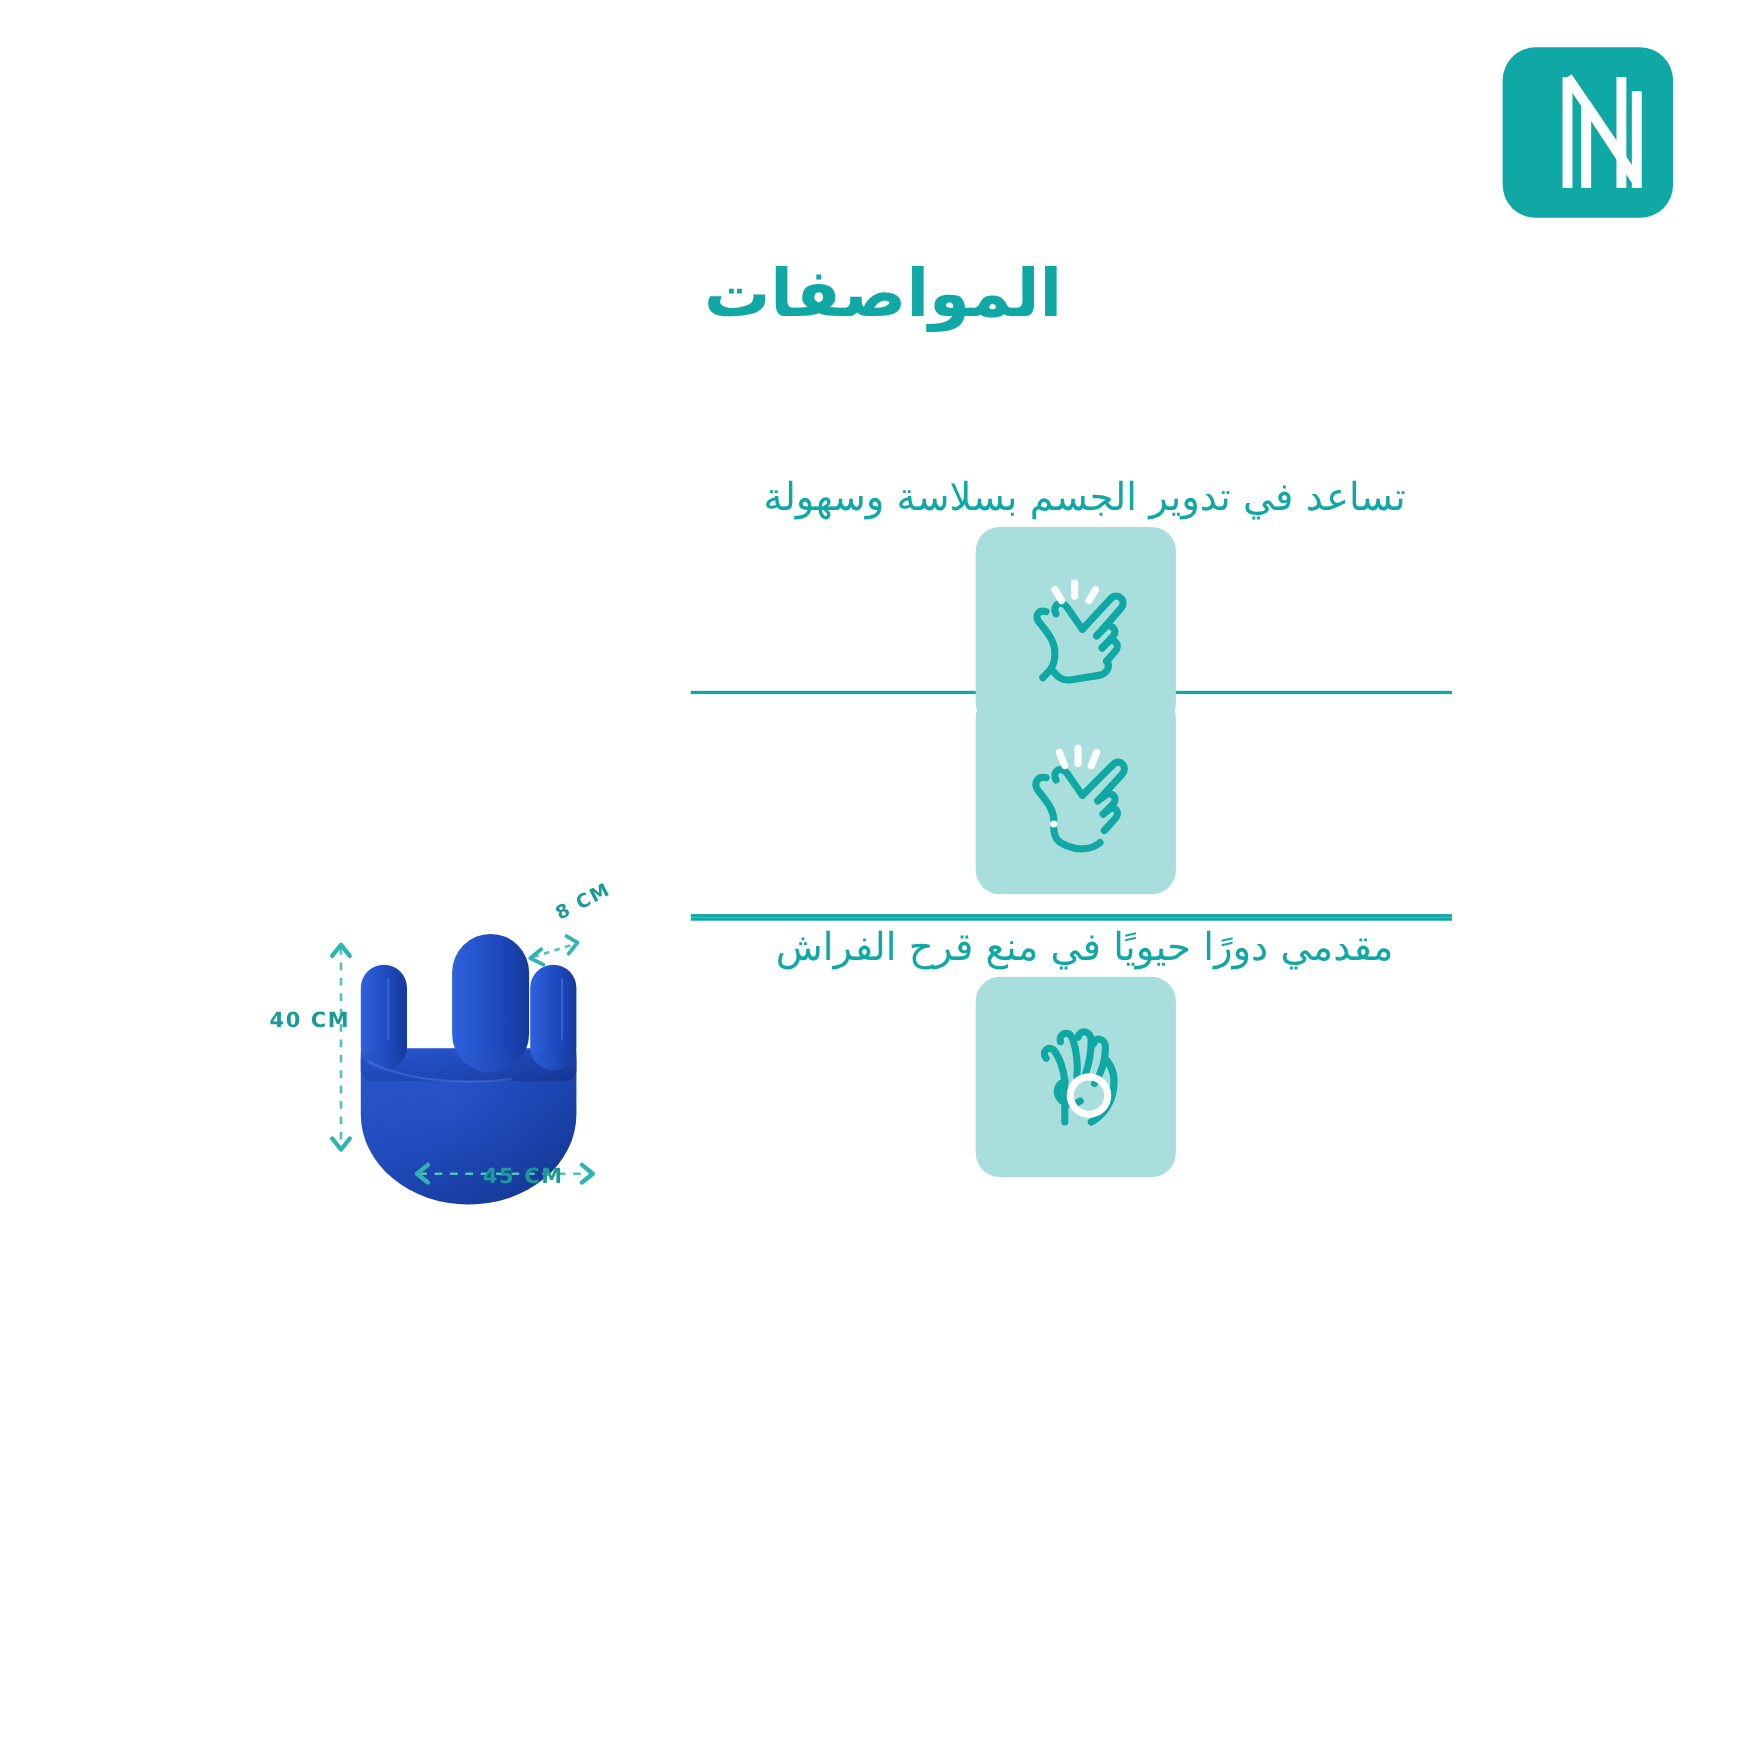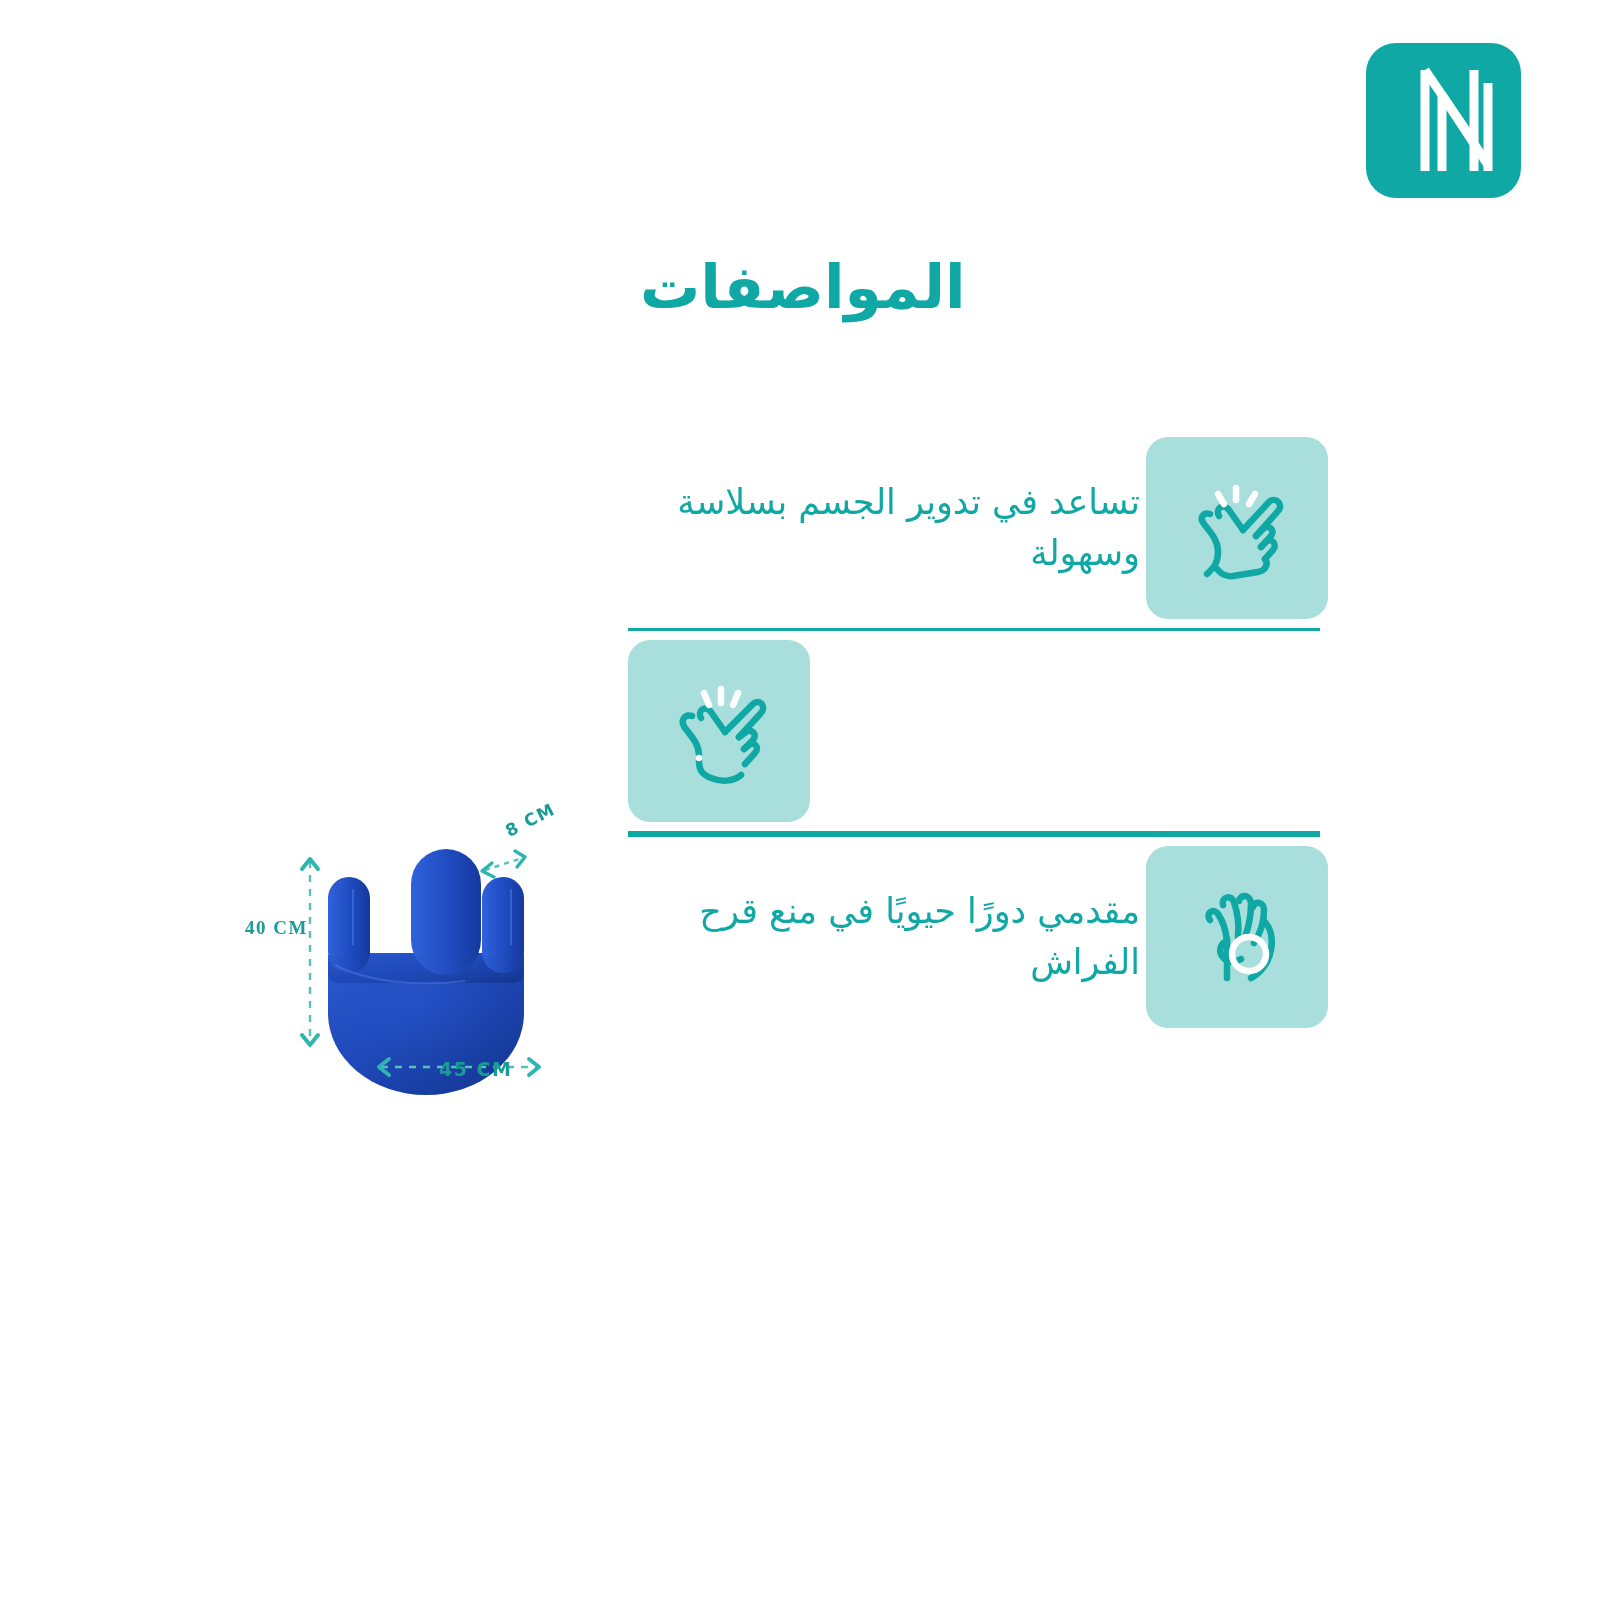--- a/index.html
+++ b/index.html
@@ -32,34 +32,34 @@
     position: absolute;
     top: 232px;
     left: 0;
     width: 1600px;
     text-align: center;
     color: #0fa8a4;
     font-size: 60px;
     font-weight: bold;
     direction: rtl;
     letter-spacing: 0px;
-    margin-top: 20px;
   }
   
   .page-title { text-align: left; padding-left: 640px; width: 960px; }
 
   
   .features {
     position: absolute;
     left: 628px;
     top: 428px;
     width: 700px;
   }
   .feature-row {
     display: flex;
+    flex-direction: column;
     align-items: center;
     justify-content: flex-start;
     height: 200px;
     box-sizing: border-box;
   }
   .feature-text {
     flex: 1 1 auto;
     direction: rtl;
     text-align: right;
     color: #0fa8a4;
@@ -99,21 +99,21 @@
   .product-svg { position: absolute; left: 0; top: 0; }
 
   .dim-label {
     position: absolute;
     color: #1a9b98;
     font-size: 19px;
     font-weight: bold;
     letter-spacing: 1.5px;
     white-space: nowrap;
   }
-  .dim-40 { left: 30px; top: 112px; font-family: Liberation Serif, serif; }
+  .dim-40 { left: 30px; top: 112px; }
   .dim-45 { left: 224px; top: 253px; }
   .dim-8  { left: 287px; top: 18px; transform: rotate(-27deg); transform-origin: left top; font-size: 17px; }
 </style>
 </head>
 <body>
 
 <div class="logo-badge">
   <svg width="155" height="155" viewBox="0 0 155 155" aria-hidden="true">
     <g fill="none" stroke="#ffffff" stroke-width="9" stroke-linecap="butt" stroke-linejoin="miter">
 

